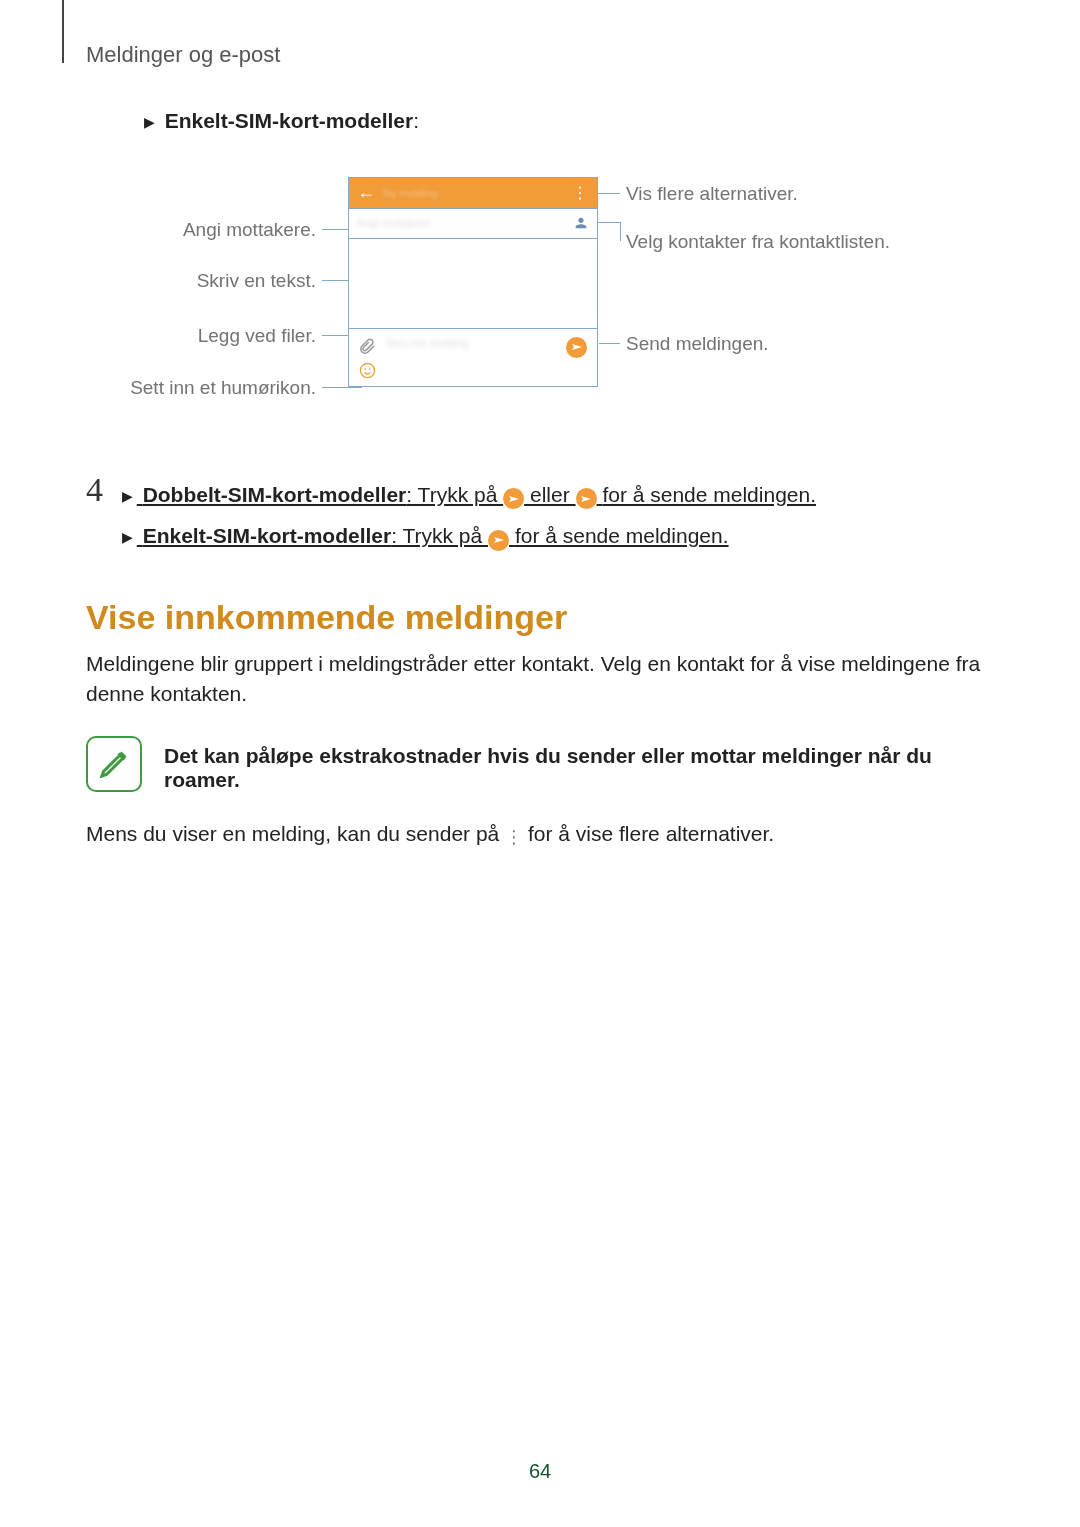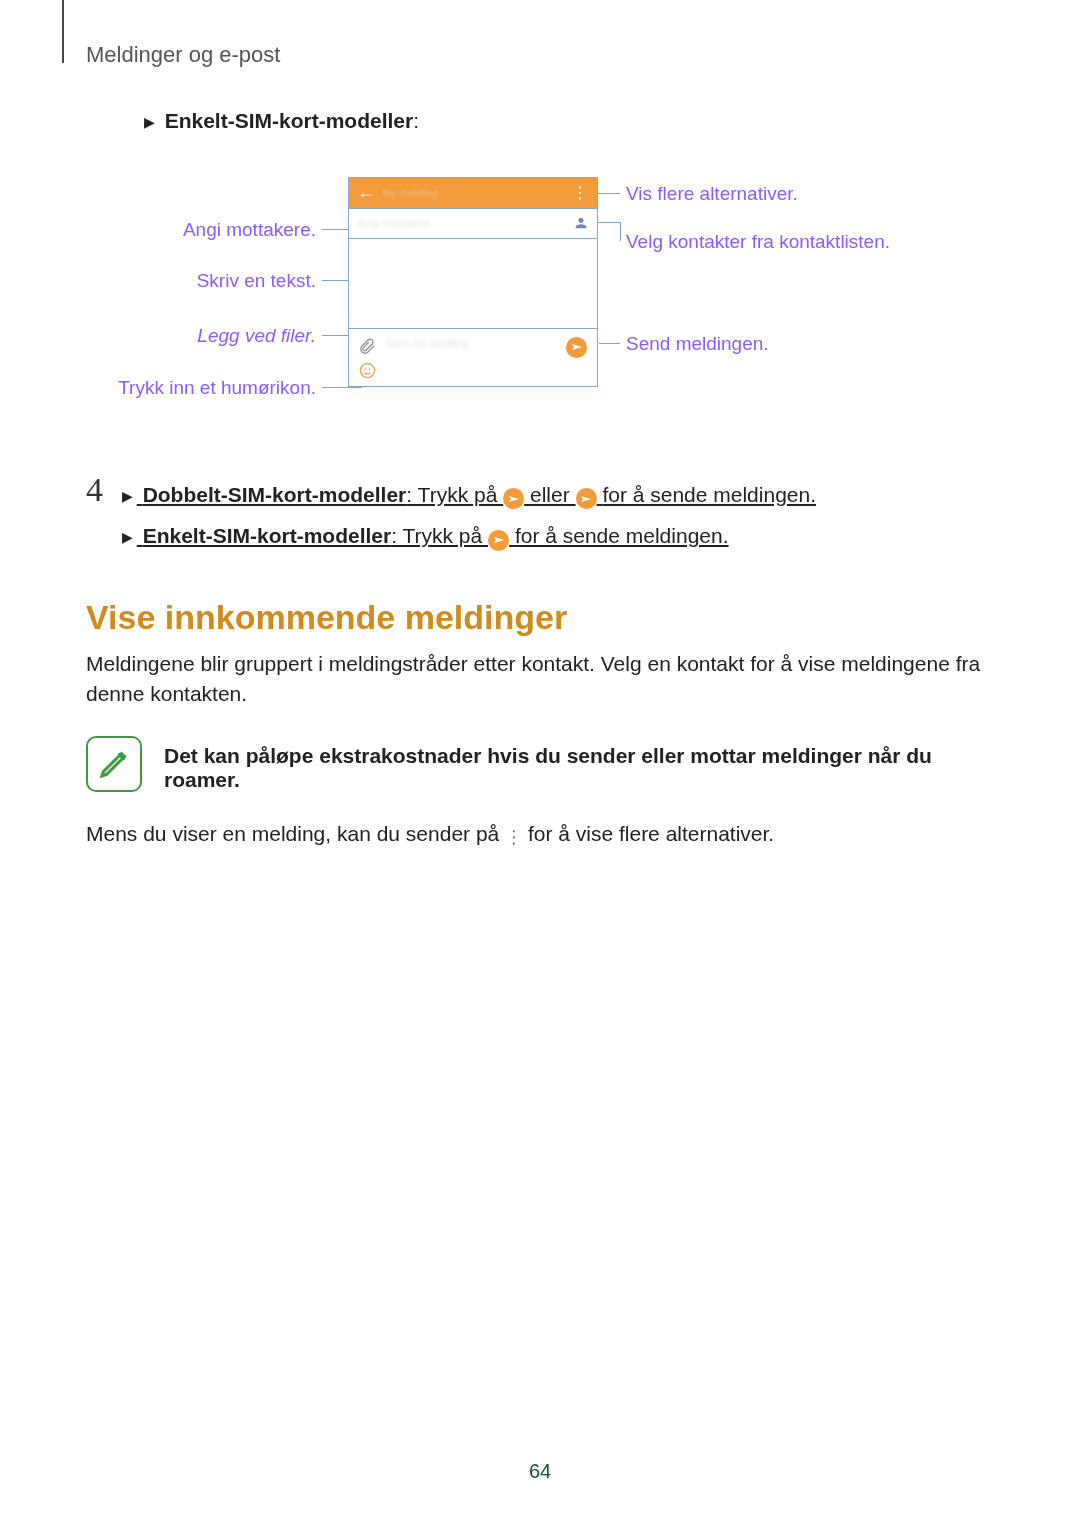--- a/index.html
+++ b/index.html
@@ -122,21 +122,21 @@
       left: 36px;
       top: 8px;
       color: #ddd;
       filter: blur(2px);
       font-size: 11px;
     }
 
     .label {
       position: absolute;
       font-size: 19px;
-      color: #8b5cf6;
+      color: #737373;
       white-space: nowrap;
     }
     .leader {
       position: absolute;
       height: 1px;
       background: #7fa9c7;
     }
     .leader-v {
       position: absolute;
       width: 1px;
@@ -234,22 +234,22 @@
 
   <div class="bullet-line">
     <span class="triangle">▶</span>
     <span class="bold">Enkelt-SIM-kort-modeller</span><span>:</span>
   </div>
 
   <div class="diagram">
 
     <div class="label" style="left:0; top:42px; text-align:right; width:230px;">Angi mottakere.</div>
     <div class="label" style="left:0; top:93px; text-align:right; width:230px;">Skriv en tekst.</div>
-    <div class="label" style="left:0; top:148px; text-align:right; width:230px;font-style:italic;">Legg ved filer.</div>
-    <div class="label" style="left:0; top:200px; text-align:right; width:230px;">Trykk inn et humørikon.</div>
+    <div class="label" style="left:0; top:148px; text-align:right; width:230px;">Legg ved filer.</div>
+    <div class="label" style="left:0; top:200px; text-align:right; width:230px;">Sett inn et humørikon.</div>
 
     <div class="leader" style="left:236px; top:52px; width:40px;"></div>
     <div class="leader" style="left:236px; top:103px; width:40px;"></div>
     <div class="leader" style="left:236px; top:158px; width:40px;"></div>
     <div class="leader" style="left:236px; top:210px; width:40px;"></div>
     <div class="leader-v" style="left:276px; top:183px; height:27px;"></div>
 
     <div class="label" style="left:540px; top:6px;">Vis flere alternativer.</div>
     <div class="label" style="left:540px; top:54px;">Velg kontakter fra kontaktlisten.</div>
     <div class="label" style="left:540px; top:156px;">Send meldingen.</div>

